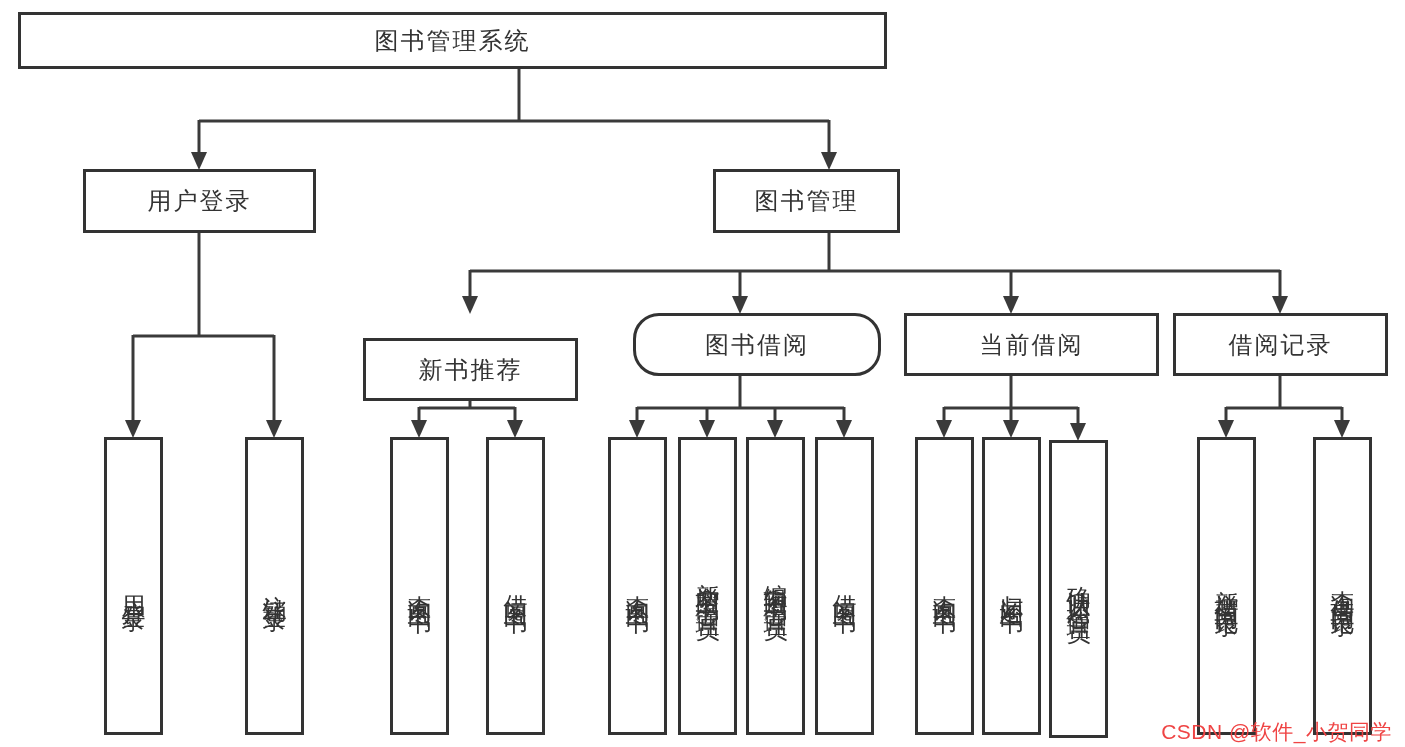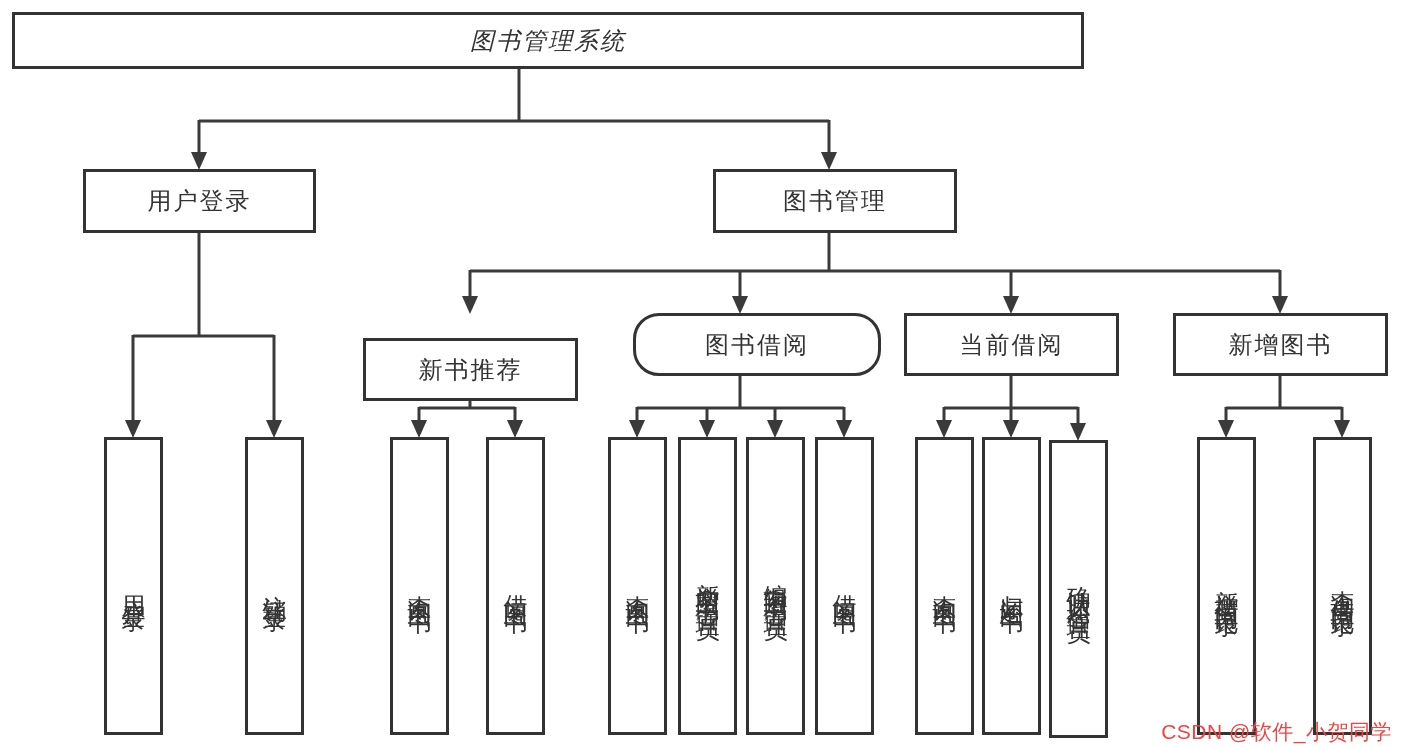--- a/index.html
+++ b/index.html
@@ -139,42 +139,42 @@
         <line x1="1280" y1="375" x2="1280" y2="408"></line>
         <line x1="1226" y1="408" x2="1342" y2="408"></line>
         <line x1="1226" y1="407" x2="1226" y2="421"></line>
         <polygon points="1218,420 1234,420 1226,438" stroke="none"></polygon>
         <line x1="1342" y1="407" x2="1342" y2="421"></line>
         <polygon points="1334,420 1350,420 1342,438" stroke="none"></polygon>
       </g>
     </g>
   </svg>
 
-  <div class="hbox" style="left:12px; top:12px; width:1072px; height:57px;font-style:italic;">
+  <div class="hbox" style="left:18px; top:12px; width:869px; height:57px;">
     <span>图书管理系统</span>
   </div>
 
   <div class="hbox" style="left:83px; top:169px; width:233px; height:64px;">
     <span>用户登录</span>
   </div>
-  <div class="hbox" style="left:713px; top:169px; width:244px; height:64px;">
+  <div class="hbox" style="left:713px; top:169px; width:187px; height:64px;">
     <span>图书管理</span>
   </div>
 
   <div class="hbox" style="left:363px; top:313px; width:215px; height:63px;margin-top:25px;">
     <span>新书推荐</span>
   </div>
   <div class="hbox" style="left:633px; top:313px; width:248px; height:63px;border-radius:26px;">
     <span>图书借阅</span>
   </div>
-  <div class="hbox" style="left:904px; top:313px; width:215px; height:63px;">
+  <div class="hbox" style="left:904px; top:313px; width:255px; height:63px;">
     <span>当前借阅</span>
   </div>
   <div class="hbox" style="left:1173px; top:313px; width:215px; height:63px;">
-    <span>新增图书</span>
+    <span>借阅记录</span>
   </div>
 
   <div class="vbox" style="left:104px;">
     <span>用户登录</span>
   </div>
   <div class="vbox" style="left:245px;">
     <span>注销登录</span>
   </div>
 
   <div class="vbox" style="left:390px;">

